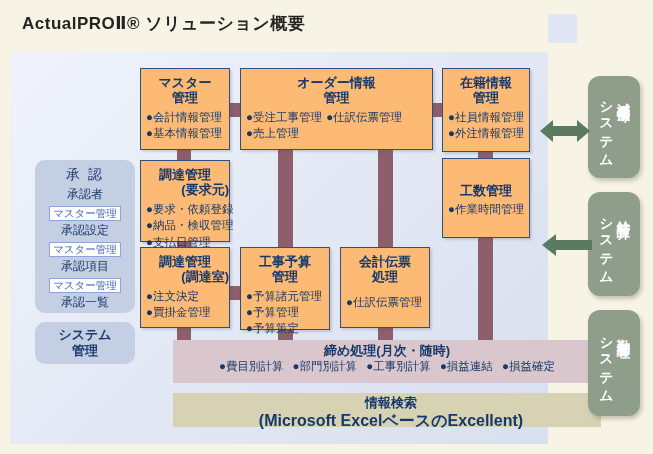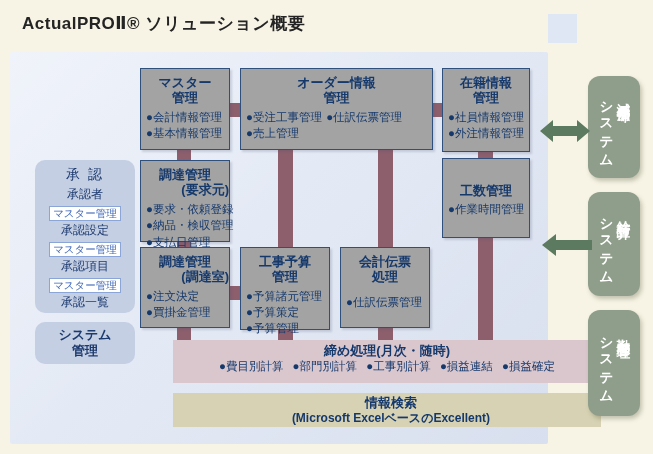--- a/index.html
+++ b/index.html
@@ -27,21 +27,21 @@
   
   .panel{
     position:absolute;left:10px;top:52px;width:538px;height:392px;
     background:linear-gradient(135deg,#f0f3fa 0%,#e4eaf5 45%,#d8dfee 100%);
     border-radius:2px;z-index:0;
   }
   
   .conn{position:absolute;background:#8d5f6d;z-index:1;}
   
   .wbox{
-    position:absolute;background:#a3a3a3;border:1px solid #2f4f7d;
+    position:absolute;background:#fdba74;border:1px solid #2f4f7d;
     color:#16396c;z-index:2;box-shadow:1.5px 2px 2px rgba(70,80,110,.2);
     box-sizing:border-box;
   }
   .wt{font-weight:bold;font-size:13px;line-height:1.18;text-align:center;
       white-space:pre-line;padding-top:6px;}
   .wsub{font-weight:bold;font-size:13px;text-align:right;line-height:1.2;}
   .witems{padding:3px 2px 0 5px;font-size:11.5px;line-height:1.42;}
   .witems span{display:block;white-space:nowrap;}
   .witems.inline span{display:inline-block;margin-right:1px;}
   .pt24{padding-top:24px;}
@@ -49,21 +49,21 @@
   
   .band{
     position:absolute;left:133px;width:428px;z-index:2;color:#16396c;
     text-align:center;box-sizing:border-box;margin-left:40px;
   }
   .band-closing{top:340px;height:43px;background:#dac7cd;}
   .band-search{top:393px;height:34px;background:#d6d2b3;padding-left:8px;}
   .band .bt{font-weight:bold;font-size:13px;padding-top:3px;line-height:1.25;}
   .band .bitems{font-size:11.5px;white-space:nowrap;}
   .band .bitems span{display:inline-block;margin:0 3px;}
-  .band .bsub{font-weight:bold;font-size:12px;line-height:1.2;}
+  .band .bsub{font-weight:bold;font-size:16px;line-height:1.2;}
   
   .side{
     position:absolute;left:35px;width:100px;background:#c4cfe4;
     border-radius:10px;z-index:2;color:#1d3a6e;text-align:center;
     box-sizing:border-box;
   }
   .side-approval{top:160px;height:153px;padding-top:6px;}
   .side-system{top:322px;height:42px;display:flex;align-items:center;justify-content:center;}
   .side .st{font-weight:normal;font-size:14px;letter-spacing:2px;margin-bottom:2px;}
   .side .slabel{font-size:12px;line-height:1.4;}
@@ -168,22 +168,22 @@
       <span>●注文決定</span>
       <span>●買掛金管理</span>
     </div>
   </div>
 
   <div class="wbox" style="left:240px;top:247px;width:90px;height:83px">
     <div class="wt">工事予算
 管理</div>
     <div class="witems">
       <span>●予算諸元管理</span>
+      <span>●予算管理</span>
       <span>●予算策定</span>
-      <span>●予算管理</span>
     </div>
   </div>
 
   <div class="wbox" style="left:340px;top:247px;width:90px;height:81px">
     <div class="wt">会計伝票
 処理</div>
     <div class="witems mt6">
       <span>●仕訳伝票管理</span>
     </div>
   </div>

